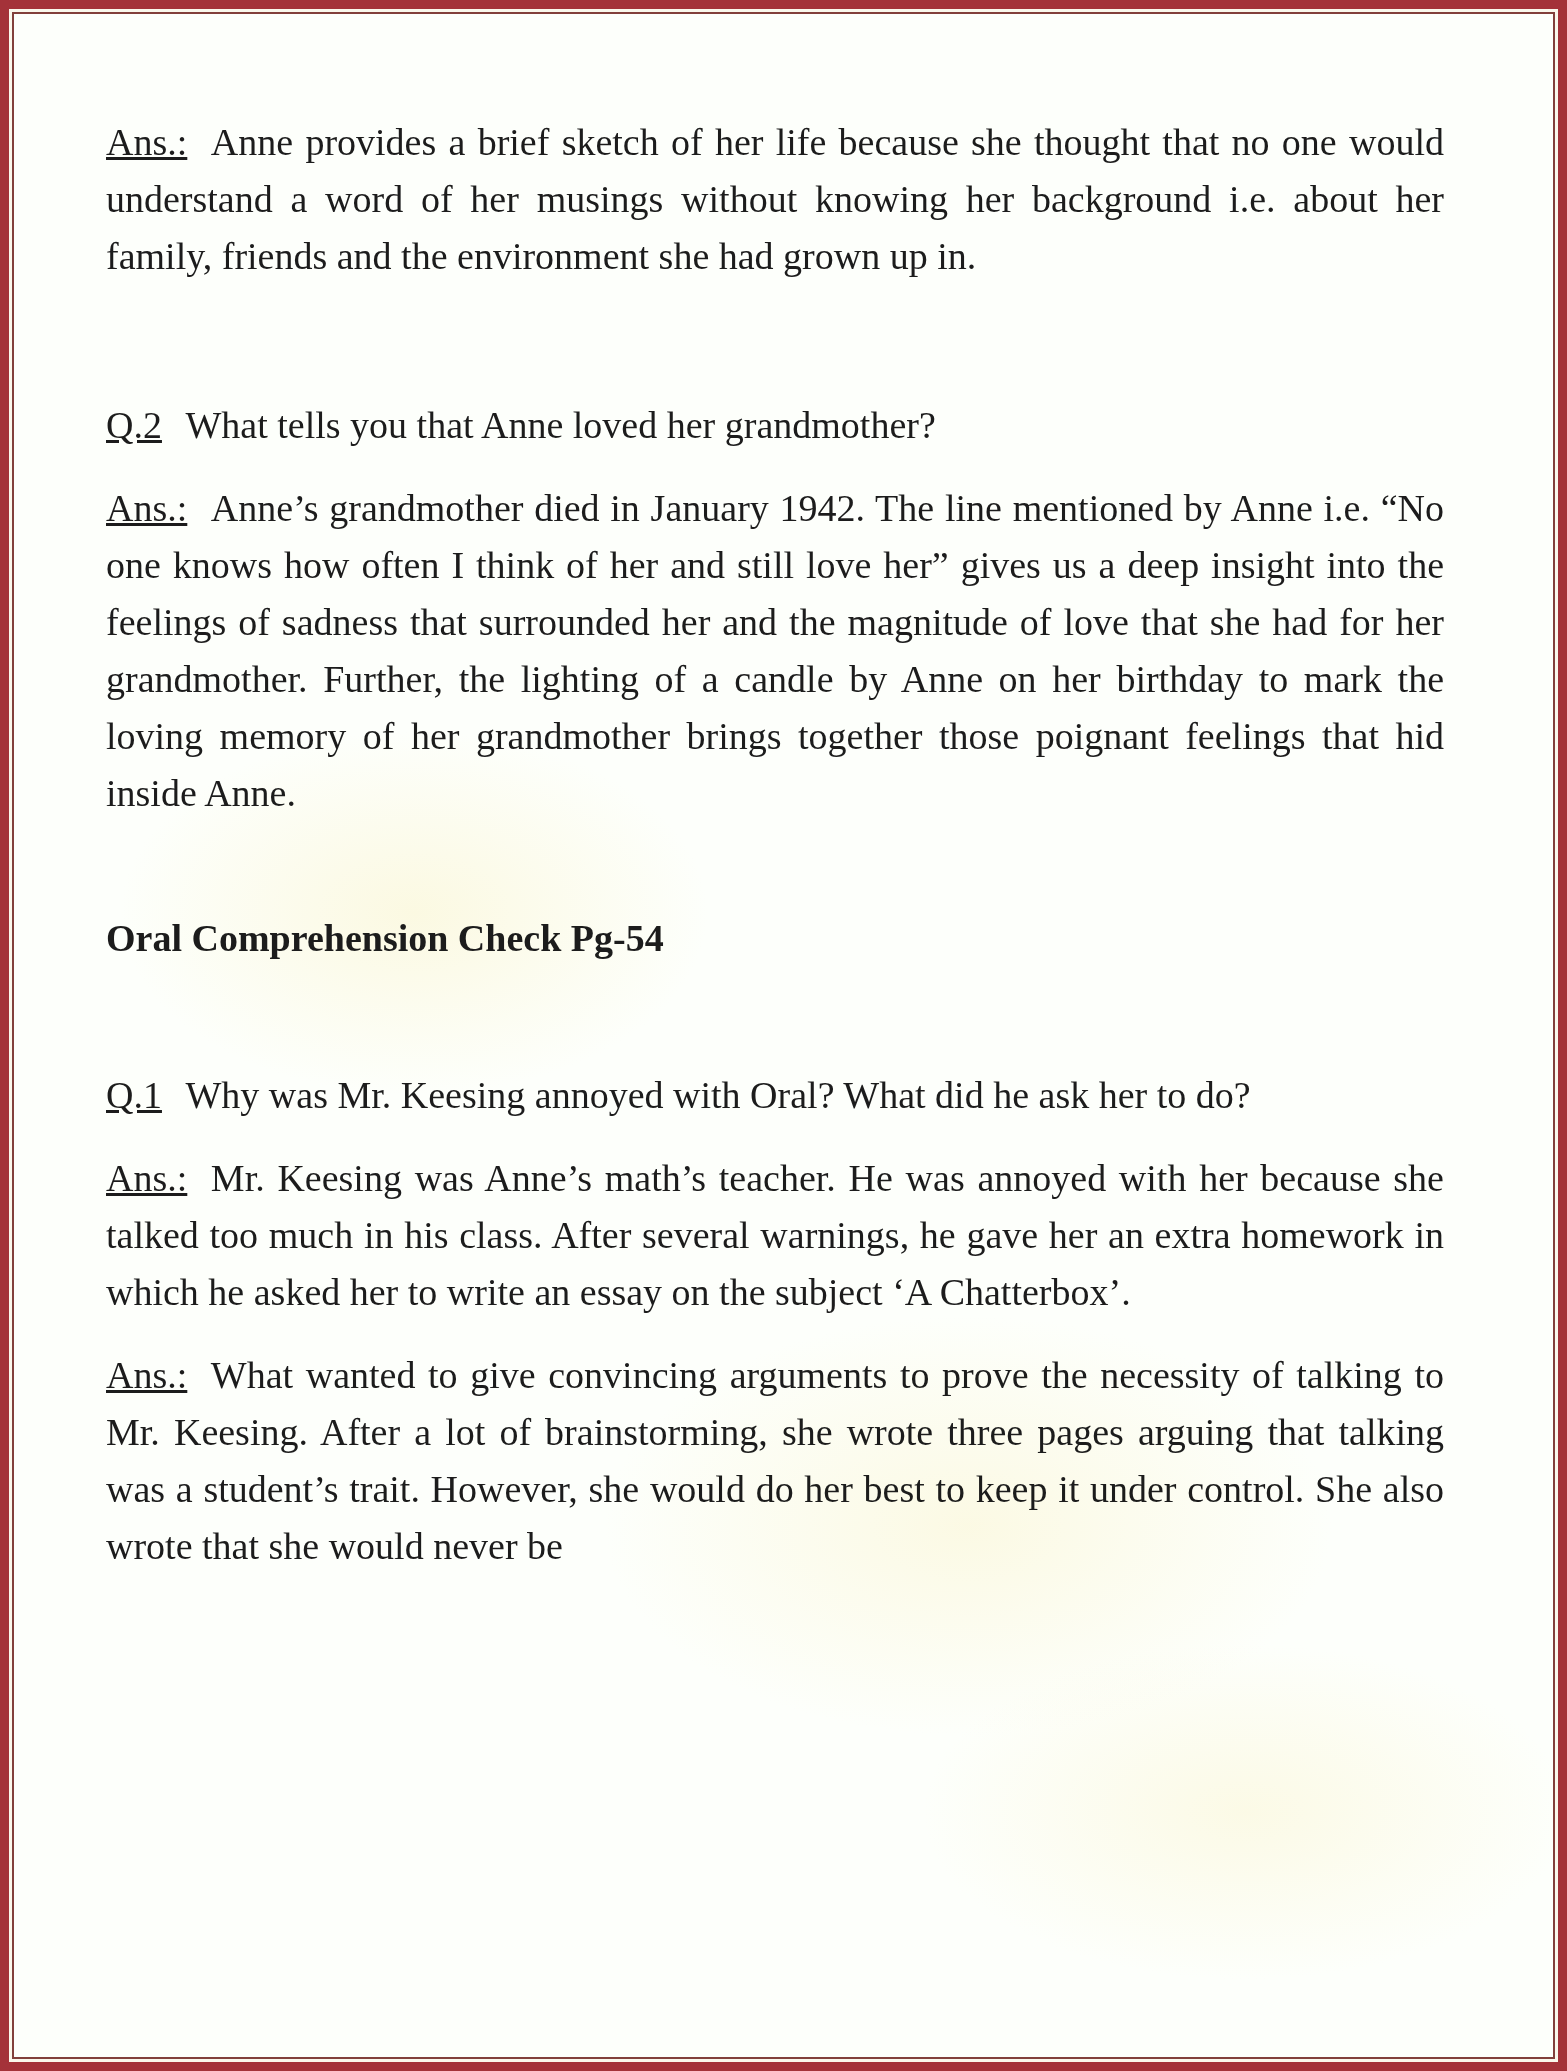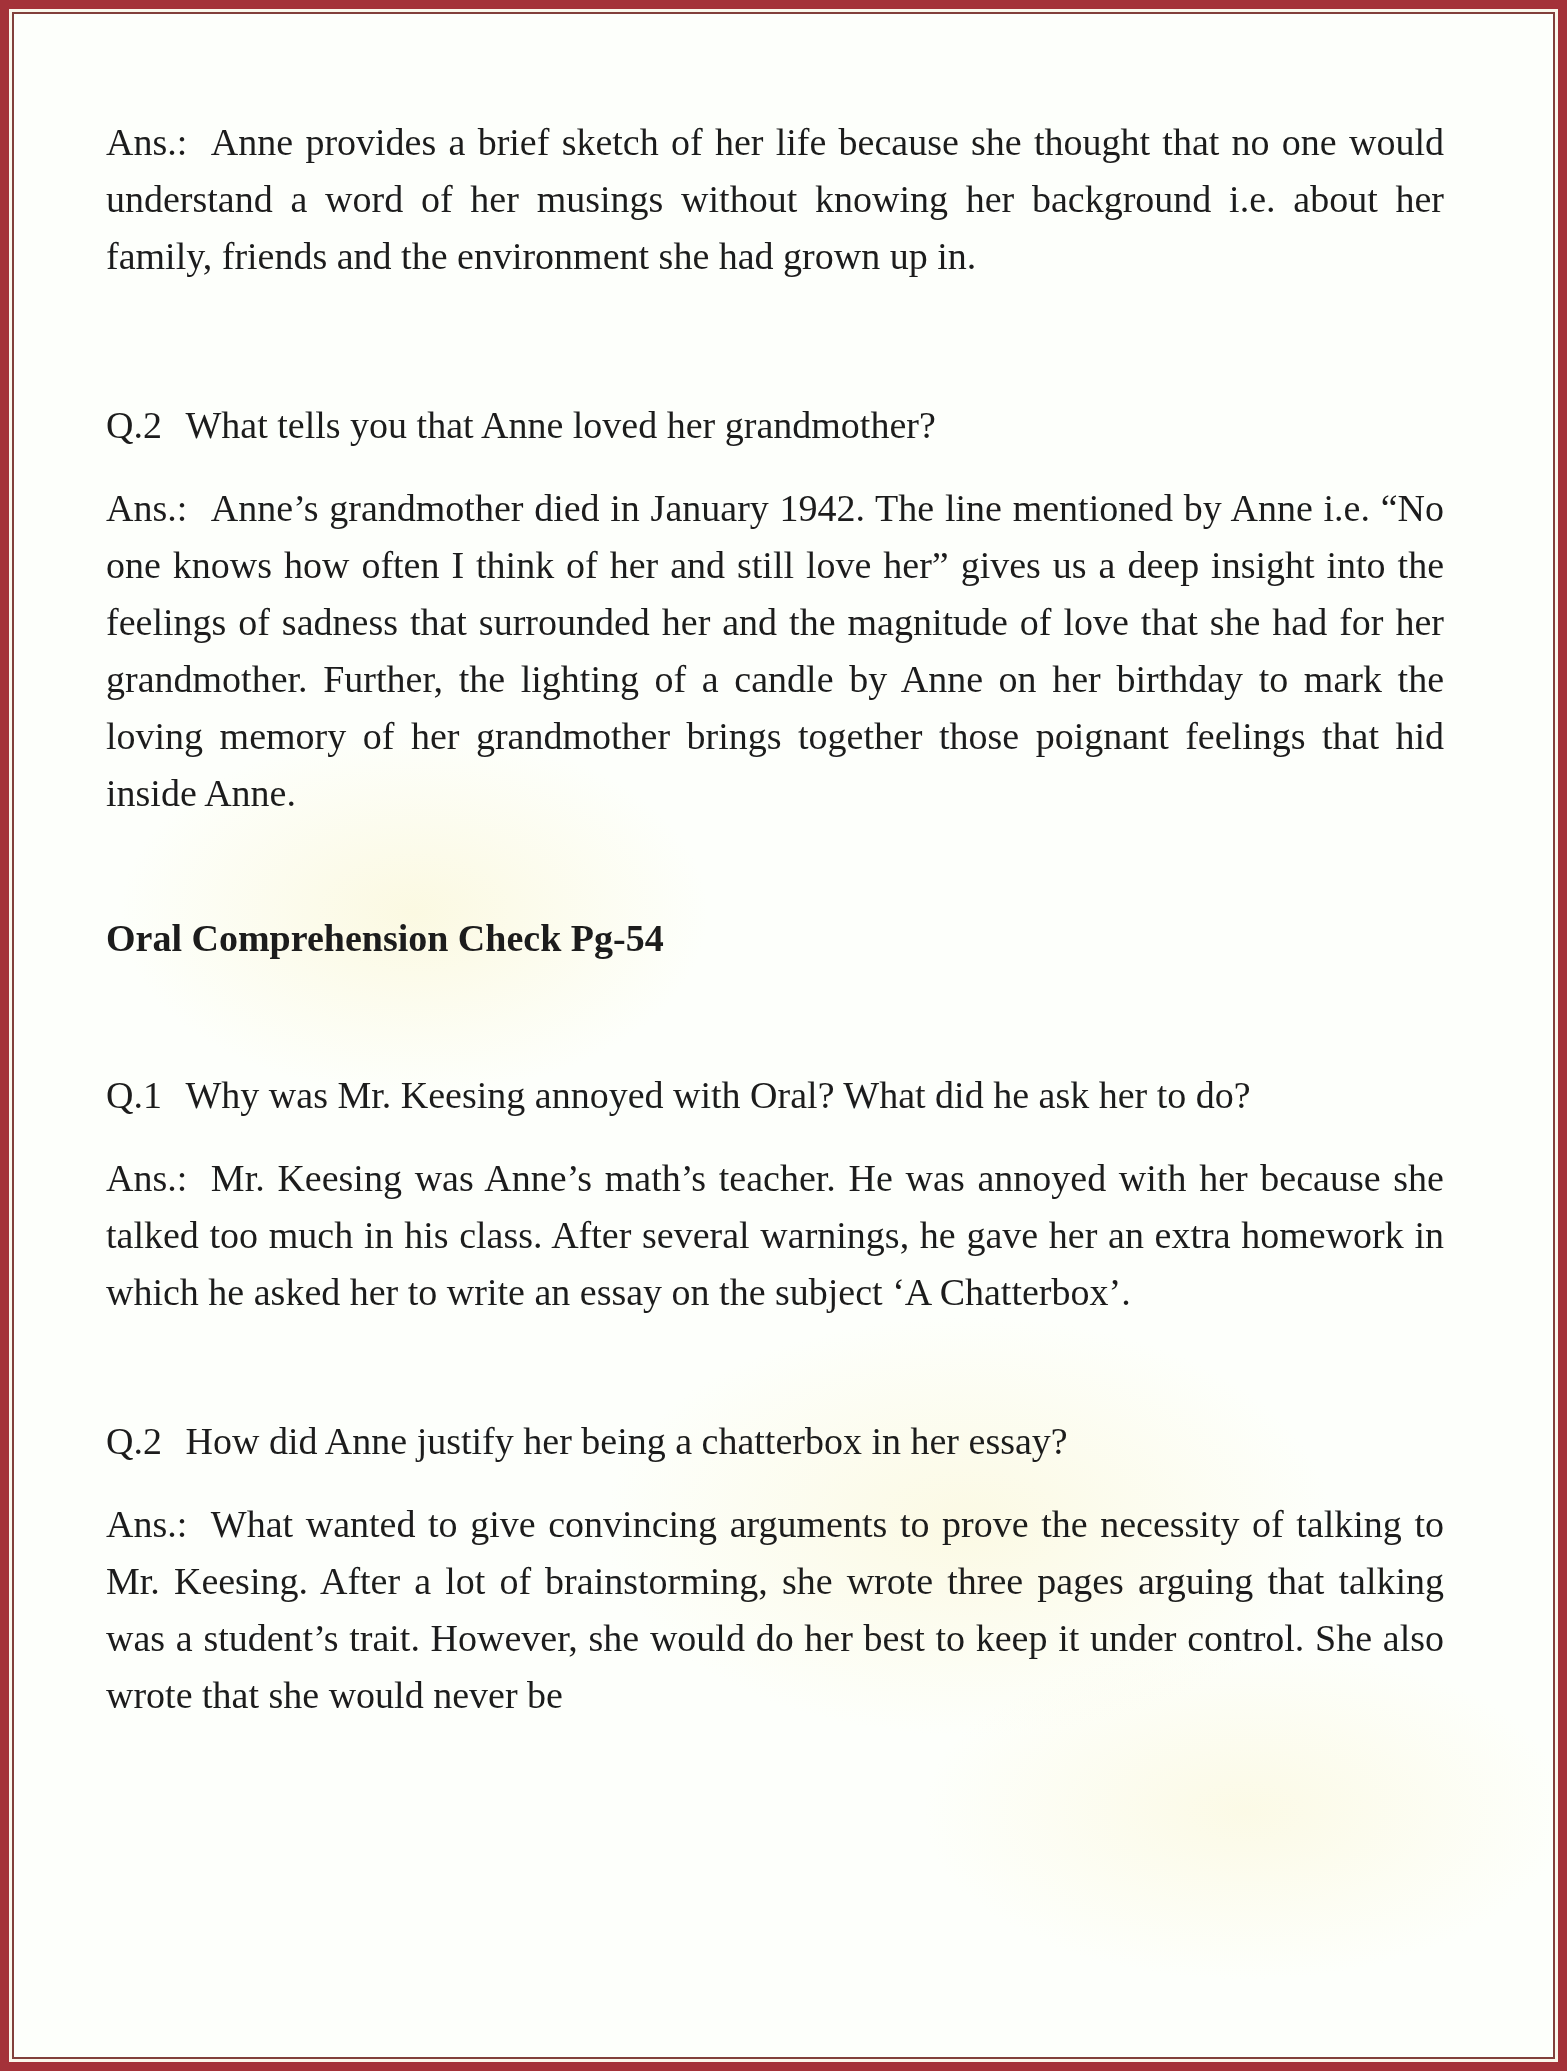--- a/index.html
+++ b/index.html
@@ -46,20 +46,21 @@
     font-size: 38px;
     line-height: 57px;
     color: var(--ink);
     text-align: justify;
   }
   .para {
     margin: 0;
   }
   .para .label {
     margin-right: 0.62em;
+    text-decoration: underline;
   }
   .ans-gap   { margin-top: 26px;  }
   .gap-q2a   { margin-top: 112px; }
   .gap-head  { margin-top: 88px;  }
   .gap-q1    { margin-top: 100px; }
   .gap-q2b   { margin-top: 92px;  }
   .section-heading {
     font-weight: bold;
     text-align: left;
   }
@@ -76,19 +77,18 @@
       <p class="para gap-q2a"><span class="label">Q.2</span><span>What tells you that Anne loved her grandmother?</span></p>
 
       <p class="para ans-gap"><span class="label">Ans.:</span><span>Anne’s grandmother died in January 1942. The line mentioned by Anne i.e. “No one knows how often I think of her and still love her” gives us a deep insight into the feelings of sadness that surrounded her and the magnitude of love that she had for her grandmother. Further, the lighting of a candle by Anne on her birthday to mark the loving memory of her grandmother brings together those poignant feelings that hid inside Anne.</span></p>
 
       <p class="para section-heading gap-head">Oral Comprehension Check Pg-54</p>
 
       <p class="para gap-q1"><span class="label">Q.1</span><span>Why was Mr. Keesing annoyed with Oral? What did he ask her to do?</span></p>
 
       <p class="para ans-gap"><span class="label">Ans.:</span><span>Mr. Keesing was Anne’s math’s teacher. He was annoyed with her because she talked too much in his class. After several warnings, he gave her an extra homework in which he asked her to write an essay on the subject ‘A Chatterbox’.</span></p>
 
-      <p class="para gap-q2b"><span class="label">Q.2</span><span>How did Anne justify her being a chatterbox in her essay?</span></p>
 
       <p class="para ans-gap"><span class="label">Ans.:</span><span>What wanted to give convincing arguments to prove the necessity of talking to Mr. Keesing. After a lot of brainstorming, she wrote three pages arguing that talking was a student’s trait. However, she would do her best to keep it under control. She also wrote that she would never be</span></p>
 
     </div>
   </div>
 </div>
 
 </body></html>

